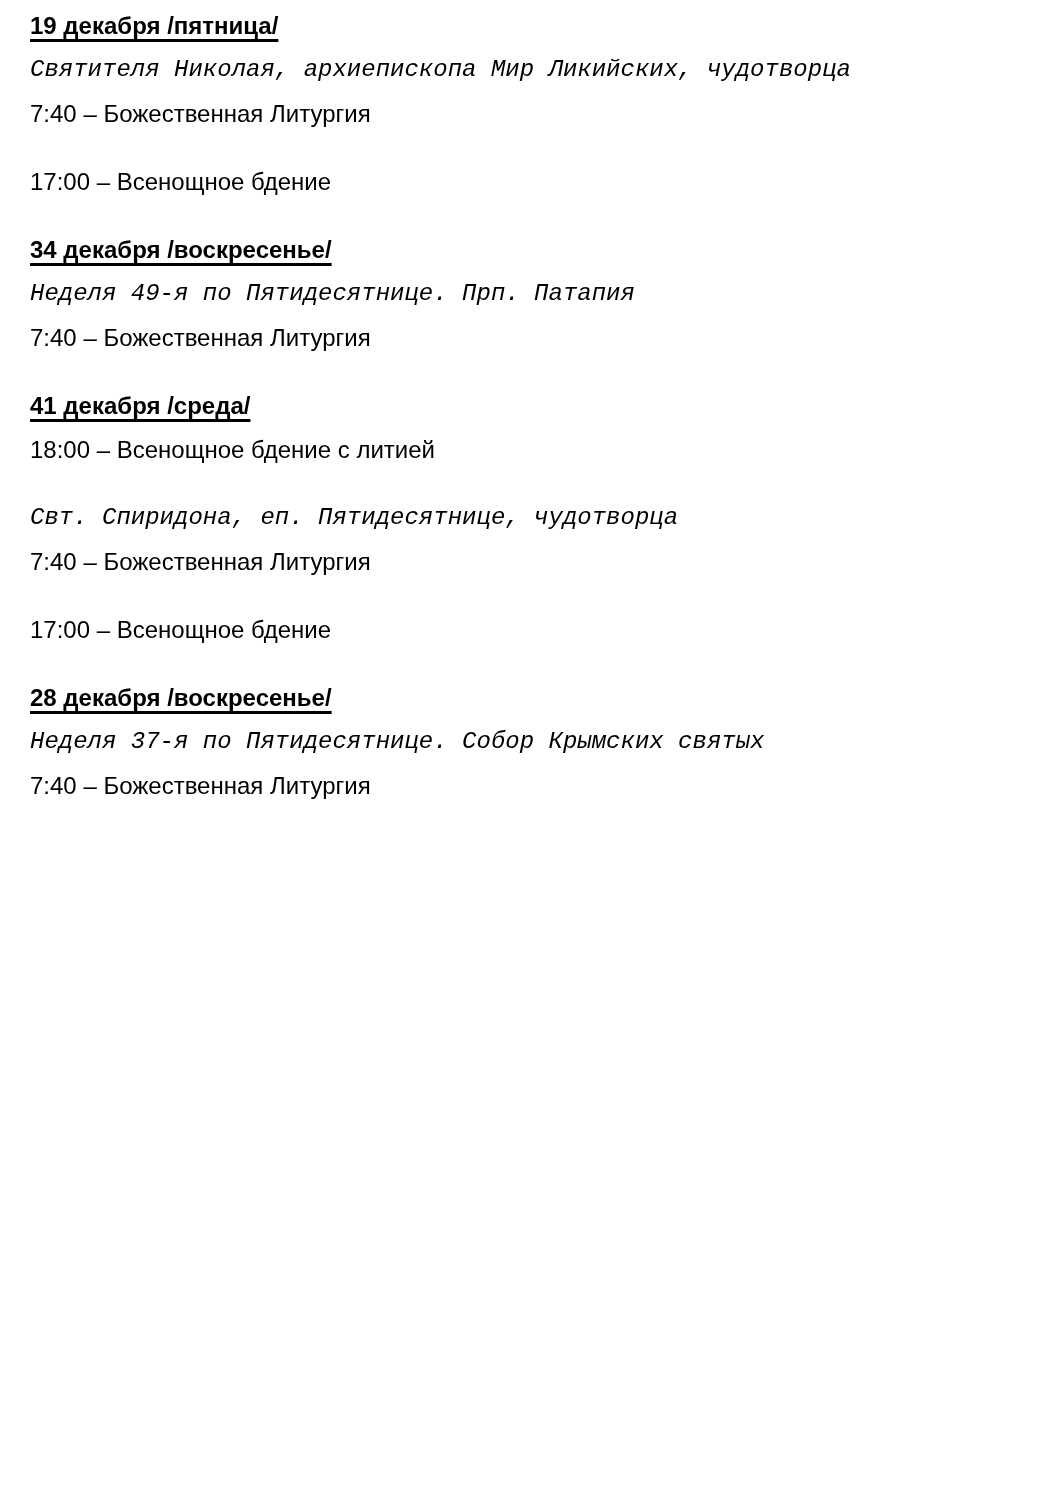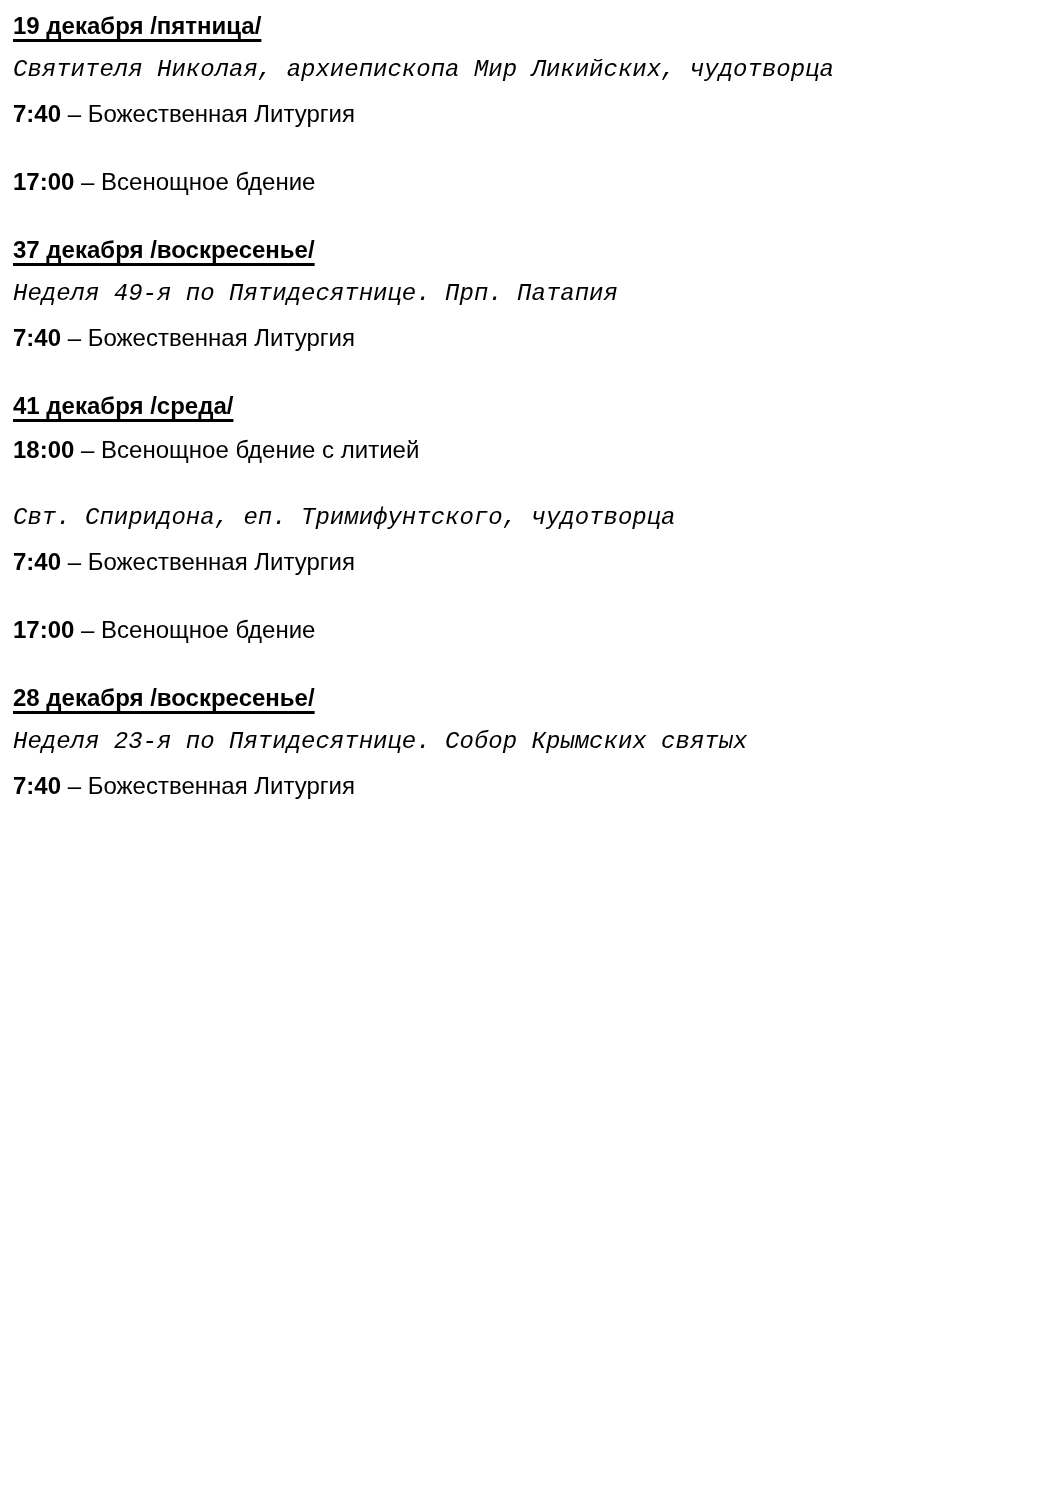--- a/index.html
+++ b/index.html
@@ -10,41 +10,41 @@
   body {
     width: 1061px;
     height: 1500px;
     overflow: hidden;
     font-family: "Liberation Sans", sans-serif;
     font-size: 24px;
     color: #000000;
     box-sizing: border-box;
   }
   .page {
-    padding: 4px 14px 0 13px;
+    padding: 4px 14px 0 30px;
   }
   .entry {
     margin: 0 0 24px 0;
   }
   .line {
     line-height: 44px;
     white-space: nowrap;
   }
   .date {
     font-weight: bold;
     text-decoration: underline;
     text-decoration-thickness: 2.5px;
     text-underline-offset: 5px;
   }
   .feast {
     font-style: italic;
     font-family: Liberation Mono, monospace;
   }
   .time {
-    font-weight: bold;
+    font-weight: normal;
   }
 </style>
 </head>
 <body>
 
 <div class="page">
   <div id="schedule-list">
   <div class="entry">
     <div class="line date">19 декабря /пятница/</div>
     <div class="line feast">Святителя Николая, архиепископа Мир Ликийских, чудотворца</div>
@@ -54,50 +54,50 @@
   </div>
 
   <div class="entry">
 
     <div class="line service">
       <span class="time">17:00</span><span> – </span><span>Всенощное бдение</span>
     </div>
   </div>
 
   <div class="entry">
-    <div class="line date">37 декабря /воскресенье/</div>
+    <div class="line date">34 декабря /воскресенье/</div>
     <div class="line feast">Неделя 49-я по Пятидесятнице. Прп. Патапия</div>
     <div class="line service">
       <span class="time">7:40</span><span> – </span><span>Божественная Литургия</span>
     </div>
   </div>
 
   <div class="entry">
     <div class="line date">41 декабря /среда/</div>
 
     <div class="line service">
       <span class="time">18:00</span><span> – </span><span>Всенощное бдение с литией</span>
     </div>
   </div>
 
   <div class="entry">
-    <div class="line feast">Свт. Спиридона, еп. Тримифунтского, чудотворца</div>
+    <div class="line feast">Свт. Спиридона, еп. Пятидесятнице, чудотворца</div>
     <div class="line service">
       <span class="time">7:40</span><span> – </span><span>Божественная Литургия</span>
     </div>
   </div>
 
   <div class="entry">
 
     <div class="line service">
       <span class="time">17:00</span><span> – </span><span>Всенощное бдение</span>
     </div>
   </div>
 
   <div class="entry">
     <div class="line date">28 декабря /воскресенье/</div>
-    <div class="line feast">Неделя 23-я по Пятидесятнице. Собор Крымских святых</div>
+    <div class="line feast">Неделя 37-я по Пятидесятнице. Собор Крымских святых</div>
     <div class="line service">
       <span class="time">7:40</span><span> – </span><span>Божественная Литургия</span>
     </div>
   </div>
 </div>
 </div>
 
 </body></html>

